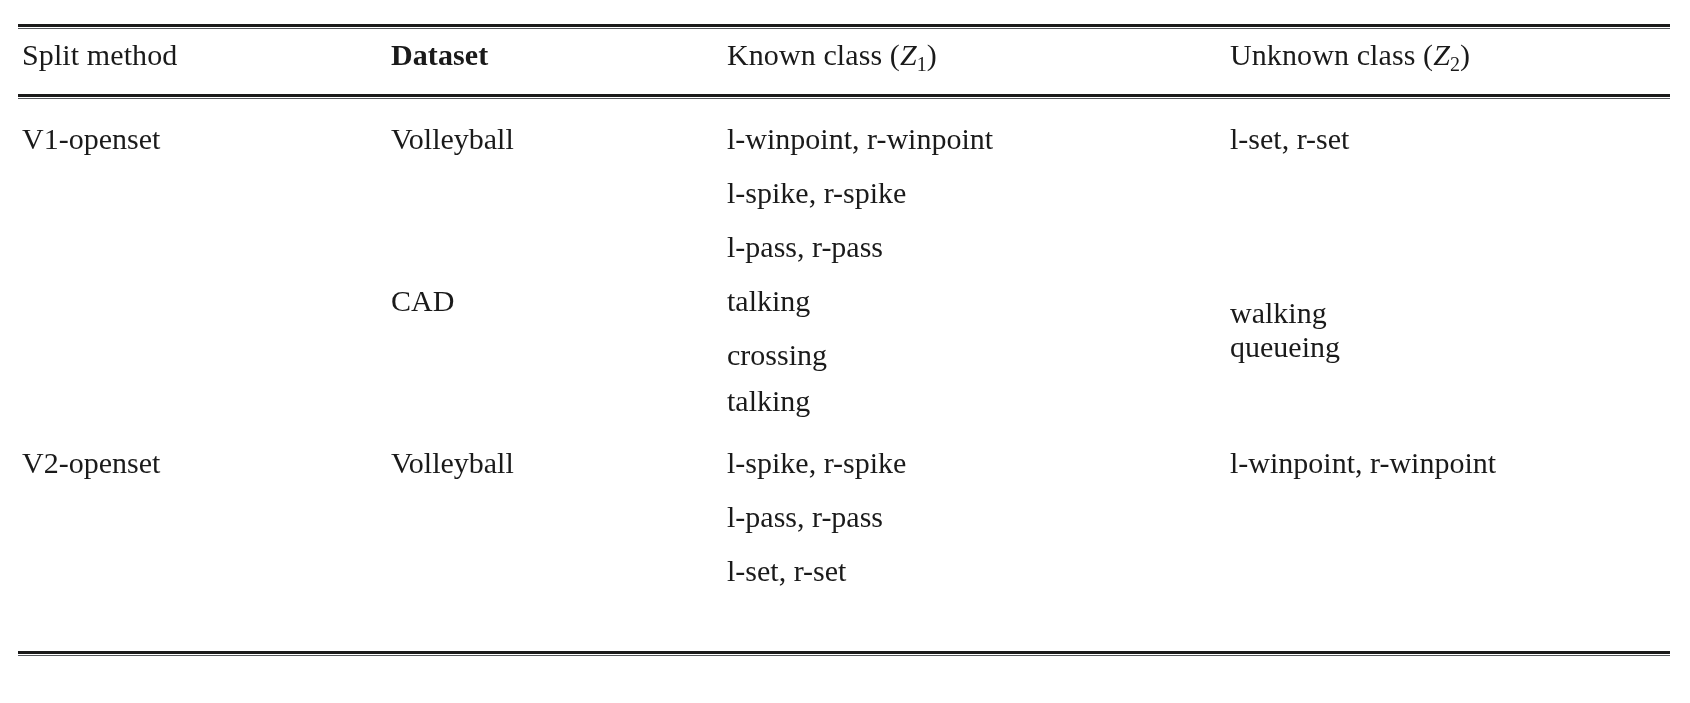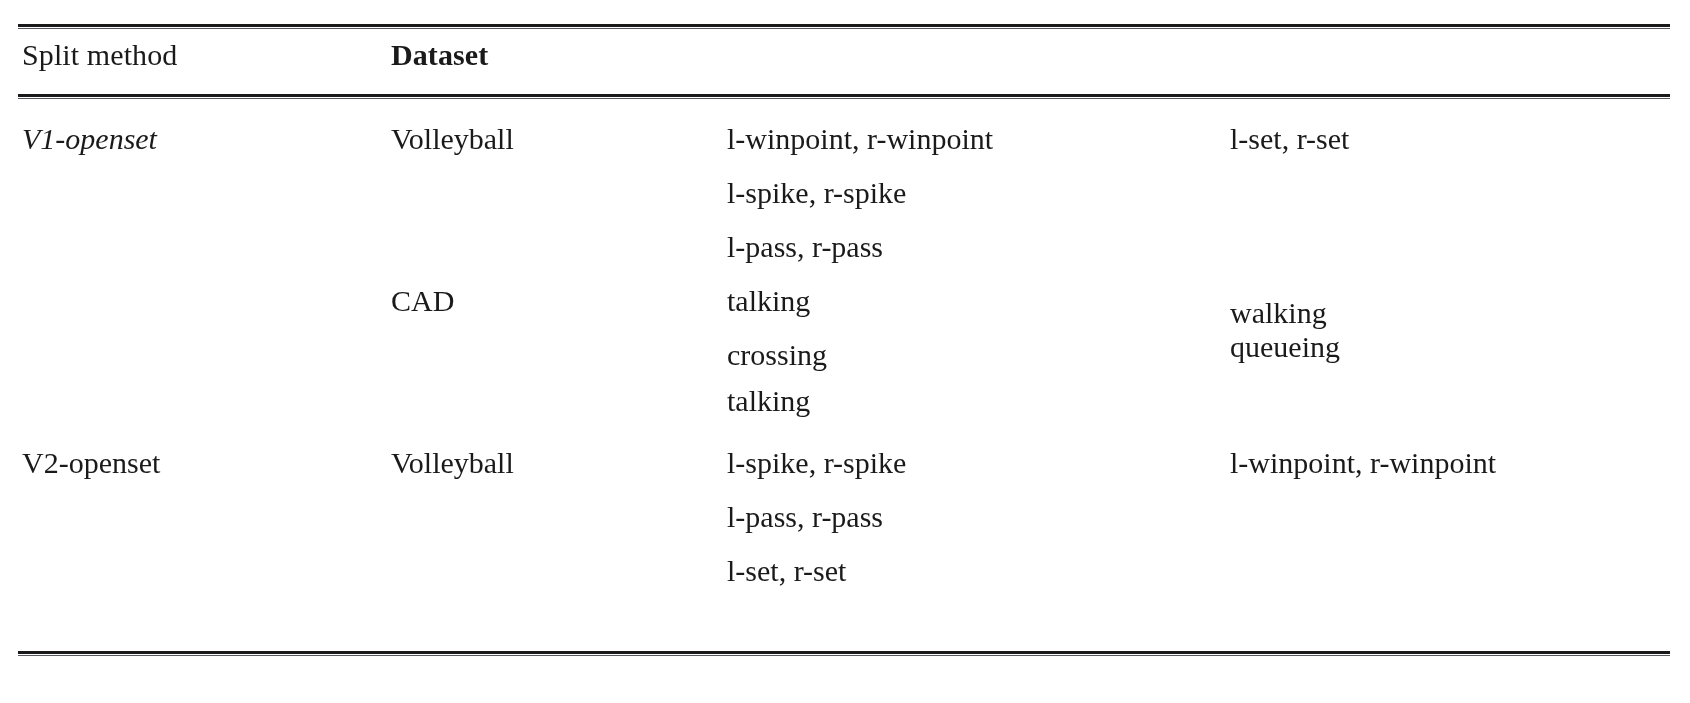--- a/index.html
+++ b/index.html
@@ -107,29 +107,31 @@
 <div class="table-wrap">
 
   <div class="rule rule-top"></div>
   <div class="rule rule-top-hair"></div>
 
   <div class="head-row">
     <div class="cell head-cell col-split" style="top:0px;">Split method</div>
 
     <div class="cell head-cell col-dataset" style="top:0px;font-weight:bold;">Dataset</div>
 
+    <div class="cell head-cell col-known" style="top:0px;"><span>Known class (</span><span class="zsym">Z</span><span class="zsub">1</span><span>)</span></div>
 
+    <div class="cell head-cell col-unknown" style="top:0px;"><span>Unknown class (</span><span class="zsym">Z</span><span class="zsub">2</span><span>)</span></div>
   </div>
 
   <div class="rule rule-mid"></div>
   <div class="rule rule-mid-hair"></div>
 
   <div class="body-rows">
 
-    <div class="line col-split" style="top:12px;font-style:italic;">V1-openset</div>
+    <div class="line col-split" style="top:12px;">V1-openset</div>
 
     <div class="line col-dataset" style="top:12px;">Volleyball</div>
 
     <div class="line col-known" style="top:12px;">l-winpoint, r-winpoint</div>
     <div class="line col-known" style="top:66px;">l-spike, r-spike</div>
     <div class="line col-known" style="top:120px;">l-pass, r-pass</div>
 
     <div class="line col-unknown" style="top:12px;">l-set, r-set</div>
 
     <div class="line col-dataset" style="top:174px;text-align:right;">CAD</div>

